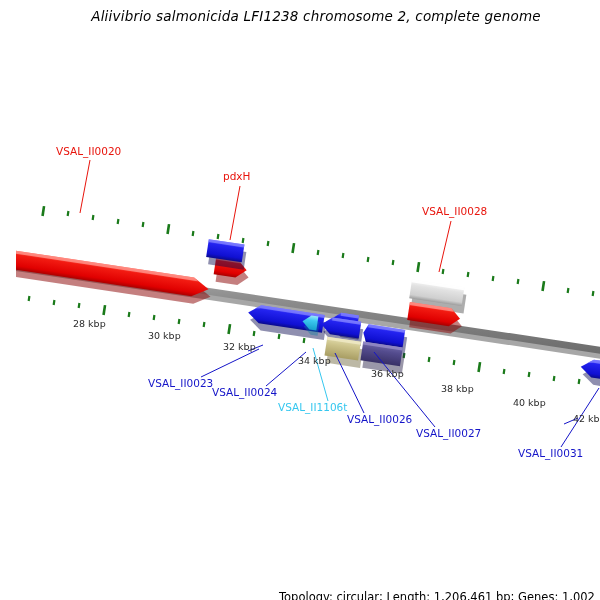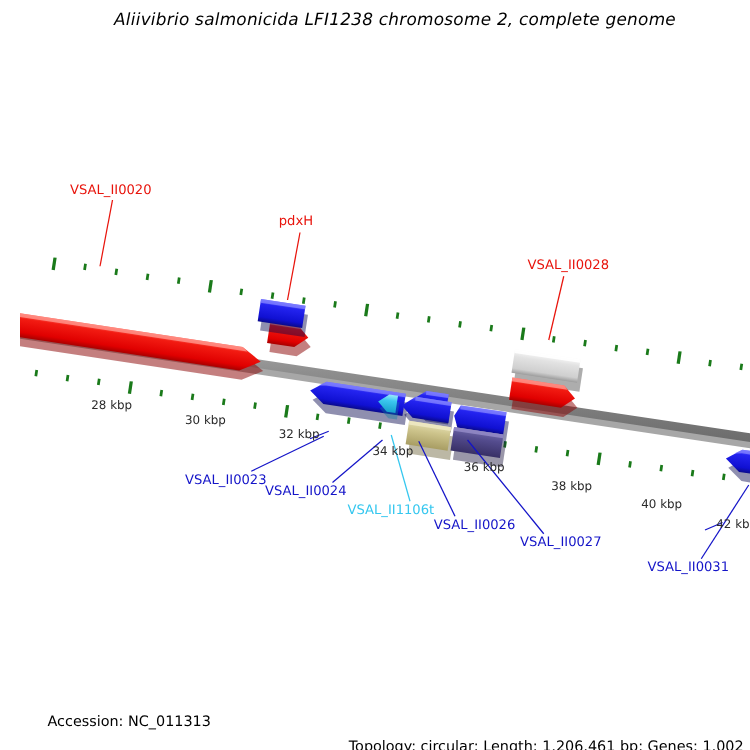--- a/index.html
+++ b/index.html
@@ -271,17 +271,16 @@
       <text class="gene-label rev" x="196" y="396">VSAL_II0024</text>
       <text class="gene-label trna" x="262" y="411">VSAL_II1106t</text>
       <text class="gene-label rev" x="331" y="423">VSAL_II0026</text>
       <text class="gene-label rev" x="400" y="437">VSAL_II0027</text>
       <text class="gene-label rev" x="502" y="457">VSAL_II0031</text>
     </g>
 
   </svg>
 
   <div class="statusbar">
-    <span class="status-accession">Accession: NC_011313</span>
     <span class="status-topology">Topology: circular; Length: 1,206,461 bp; Genes: 1,002</span>
   </div>
 
 </div>
 
 </body></html>

